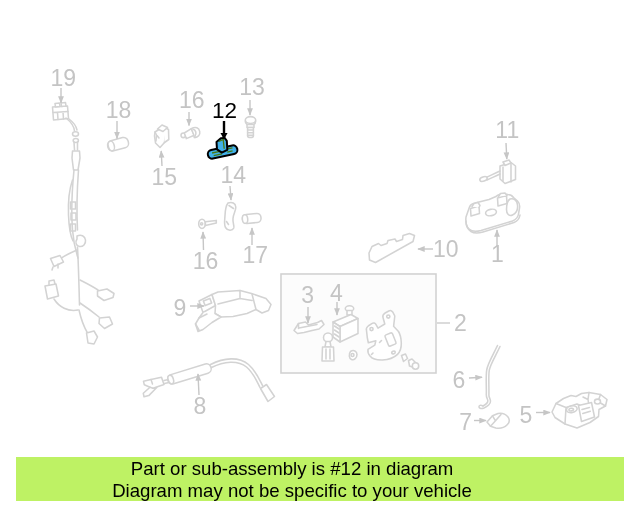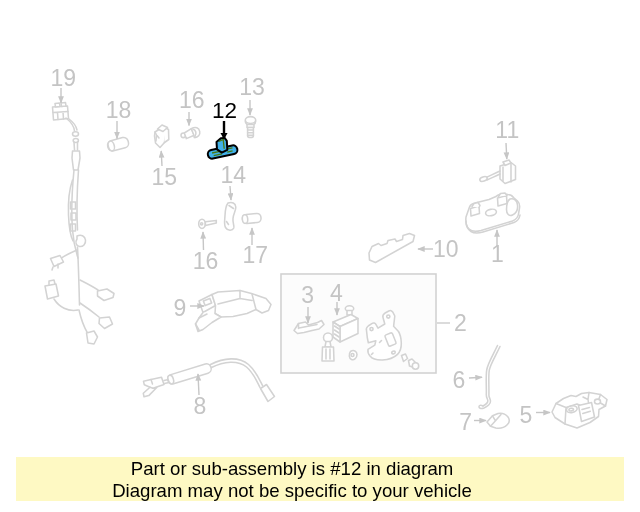--- a/index.html
+++ b/index.html
@@ -3,21 +3,21 @@
 <meta charset="utf-8">
 <style>
 html,body{margin:0;padding:0;background:#fff;}
 #stage{position:relative;width:640px;height:512px;overflow:hidden;background:#fff;
   font-family:"Liberation Sans",sans-serif;padding-left:24px;}
 svg{position:absolute;left:0;top:0;}
 .lbl{font-family:"Liberation Sans",sans-serif;font-size:23px;fill:#c4c4c4;}
 .ln{stroke:#d3d3d3;stroke-width:1.55;fill:none;stroke-linejoin:round;stroke-linecap:round;}
 .lnf{stroke:#d3d3d3;stroke-width:1.55;fill:#fff;stroke-linejoin:round;stroke-linecap:round;}
 .ar{stroke:#c6c6c6;stroke-width:1.4;fill:none;}
-#banner{position:absolute;left:16px;top:457px;width:608px;height:44px;background:#fef9c3;
+#banner{position:absolute;left:16px;top:457px;width:608px;height:44px;background:#bef264;
   color:#000;font-size:18.6px;line-height:21.2px;text-align:center;padding-top:1.3px;box-sizing:border-box;}
 #banner .in{padding-right:56px;}
 </style>
 </head>
 <body>
 <div id="stage">
 <svg width="640" height="512" viewBox="0 0 640 512">
 <defs>
 <marker id="ag" markerWidth="9" markerHeight="7" refX="6.7" refY="2.9" orient="auto" markerUnits="userSpaceOnUse">
   <path d="M0,0 L7.5,2.9 L0,5.8 Z" fill="#c6c6c6"></path>

